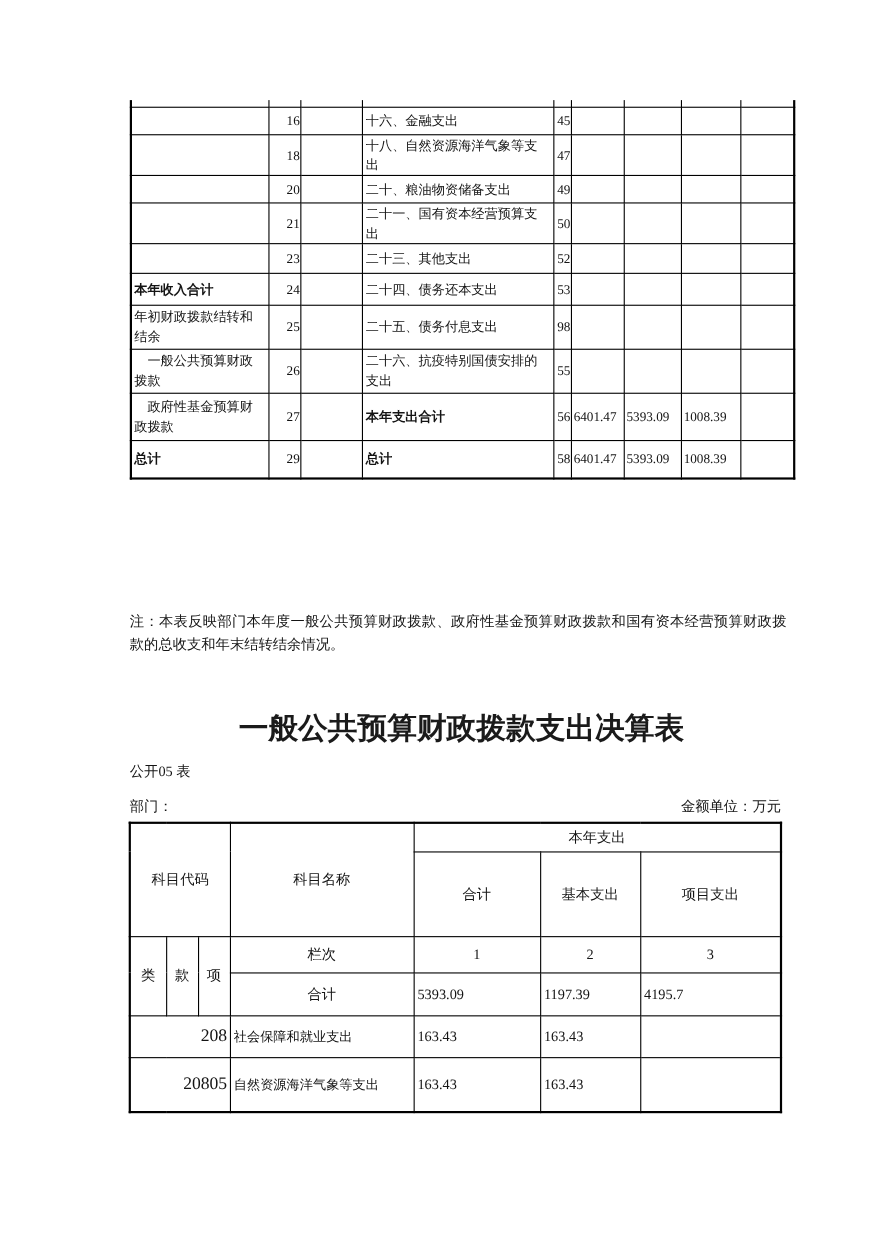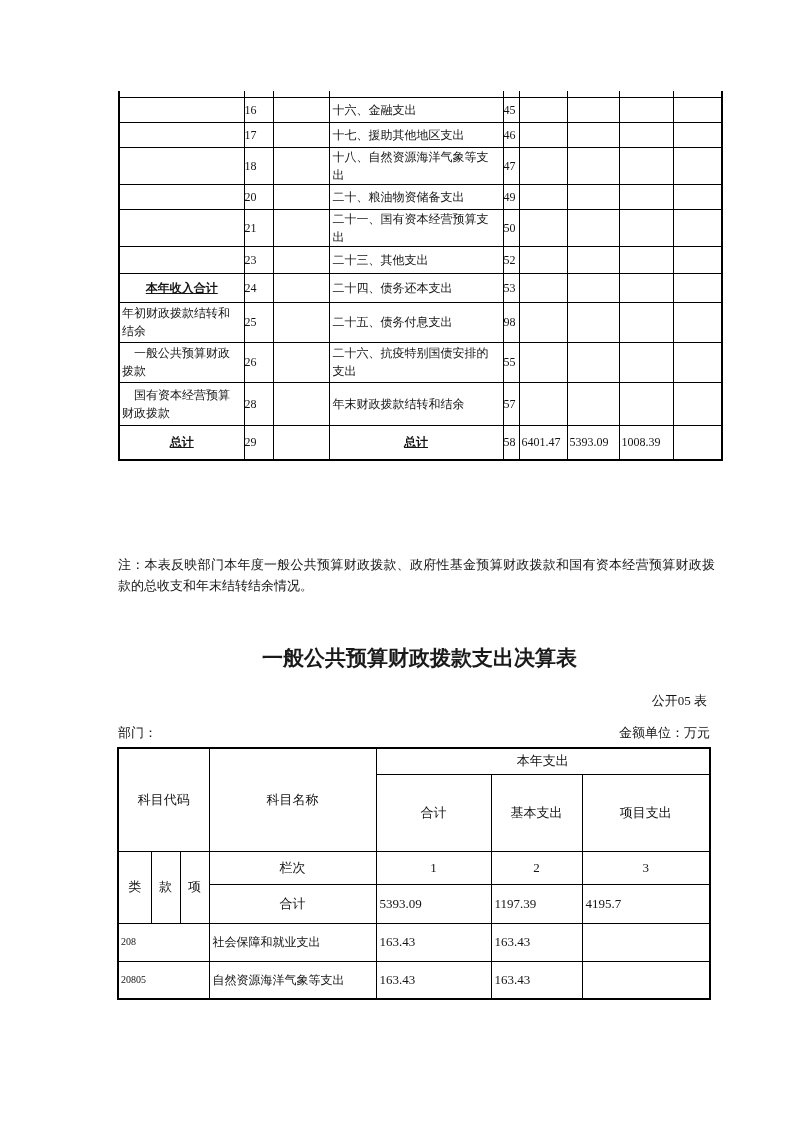--- a/index.html
+++ b/index.html
@@ -12,35 +12,35 @@
   td{border:1px solid #000;padding:0;overflow:hidden;vertical-align:middle;word-break:break-all;}
 
   
   #t1{position:absolute;left:118px;top:91px;width:603px;border:2px solid #000;border-top:none;}
   #t1 td{font-size:12px;line-height:18px;}
   #t1 tr.stub td{border-top:none;}
   
   #t2{position:absolute;left:117px;top:747px;width:592px;border:2px solid #000;}
   #t2 td{font-size:13px;line-height:18px;}
   #t2 td.hdr{text-align:center;}
-  #t2 td.code{padding:0 2px;font-size:10px;}
+  #t2 td.code{padding:0 2px;font-size:16px;text-align:right;}
   #t2 td.sname{padding:0 3px;font-size:12px;}
   #t2 td.val{padding:0 3px;font-size:13px;}
 
-  .c{text-align:center;text-decoration:underline;}
+  .c{text-align:left;}
   .b{font-weight:bold;}
   .lbl{padding:0 2px;}
   .nm{padding:0 3px;}
-  .no{font-size:13px;text-align:left;}
+  .no{font-size:13px;text-align:right;}
   .vl{padding:0 2px;font-size:13px;}
 
   #note{position:absolute;left:118px;top:554px;width:597px;font-size:13px;line-height:21px;text-align:justify;}
   #title{position:absolute;left:118px;top:644px;width:603px;text-align:center;
-         font-family:"Liberation Sans","DejaVu Sans",sans-serif;font-weight:bold;font-size:21px;color:#1a1a1a;}
-  #tcode{position:absolute;left:118px;top:692px;width:589px;text-align:right;font-size:13px;font-family:Liberation Serif, serif;}
+         font-family:"Liberation Sans","DejaVu Sans",sans-serif;font-weight:bold;font-size:27px;color:#1a1a1a;}
+  #tcode{position:absolute;left:118px;top:692px;width:589px;text-align:left;font-size:13px;font-family:Liberation Serif, serif;}
   #deptline{position:absolute;left:118px;top:724px;width:592px;display:flex;justify-content:space-between;font-size:13px;}
 </style>
 </head>
 <body>
 
 <table id="t1">
   <colgroup>
     <col style="width:125px">
       <col style="width:29px">
       <col style="width:56px">
@@ -70,31 +70,20 @@
     <td class="vl"></td>
     <td class="nm">十六、金融支出</td>
     <td class="no">45</td>
     <td class="vl"></td>
     <td class="vl"></td>
     <td class="vl"></td>
     <td class="vl"></td>
   </tr>
   <tr style="height:25px">
     <td class="lbl"></td>
-    <td class="no">17</td>
-    <td class="vl"></td>
-    <td class="nm">十七、援助其他地区支出</td>
-    <td class="no">46</td>
-    <td class="vl"></td>
-    <td class="vl"></td>
-    <td class="vl"></td>
-    <td class="vl"></td>
-  </tr>
-  <tr style="height:25px">
-    <td class="lbl"></td>
     <td class="no">18</td>
     <td class="vl"></td>
     <td class="nm">十八、自然资源海洋气象等支出</td>
     <td class="no">47</td>
     <td class="vl"></td>
     <td class="vl"></td>
     <td class="vl"></td>
     <td class="vl"></td>
   </tr>
   <tr style="height:25px">
@@ -157,28 +146,28 @@
     <td class="no">26</td>
     <td class="vl"></td>
     <td class="nm">二十六、抗疫特别国债安排的支出</td>
     <td class="no">55</td>
     <td class="vl"></td>
     <td class="vl"></td>
     <td class="vl"></td>
     <td class="vl"></td>
   </tr>
   <tr style="height:43px">
-    <td class="lbl">　国有资本经营预算财政拨款</td>
-    <td class="no">28</td>
-    <td class="vl"></td>
-    <td class="nm">年末财政拨款结转和结余</td>
-    <td class="no">57</td>
-    <td class="vl"></td>
-    <td class="vl"></td>
-    <td class="vl"></td>
+    <td class="lbl">　政府性基金预算财政拨款</td>
+    <td class="no">27</td>
+    <td class="vl"></td>
+    <td class="nm c b">本年支出合计</td>
+    <td class="no">56</td>
+    <td class="vl">6401.47</td>
+    <td class="vl">5393.09</td>
+    <td class="vl">1008.39</td>
     <td class="vl"></td>
   </tr>
   <tr style="height:35px">
     <td class="lbl c b">总计</td>
     <td class="no">29</td>
     <td class="vl"></td>
     <td class="nm c b">总计</td>
     <td class="no">58</td>
     <td class="vl">6401.47</td>
     <td class="vl">5393.09</td>
@@ -233,21 +222,21 @@
     <td class="val">1197.39</td>
     <td class="val">4195.7</td>
   </tr>
   <tr style="height:38px">
     <td class="code" colspan="3">208</td>
     <td class="sname">社会保障和就业支出</td>
     <td class="val">163.43</td>
     <td class="val">163.43</td>
     <td class="val"></td>
   </tr>
-  <tr style="height:38px">
+  <tr style="height:50px">
     <td class="code" colspan="3">20805</td>
     <td class="sname">自然资源海洋气象等支出</td>
     <td class="val">163.43</td>
     <td class="val">163.43</td>
     <td class="val"></td>
   </tr>
 </tbody>
   </table>
 
 </body></html>

